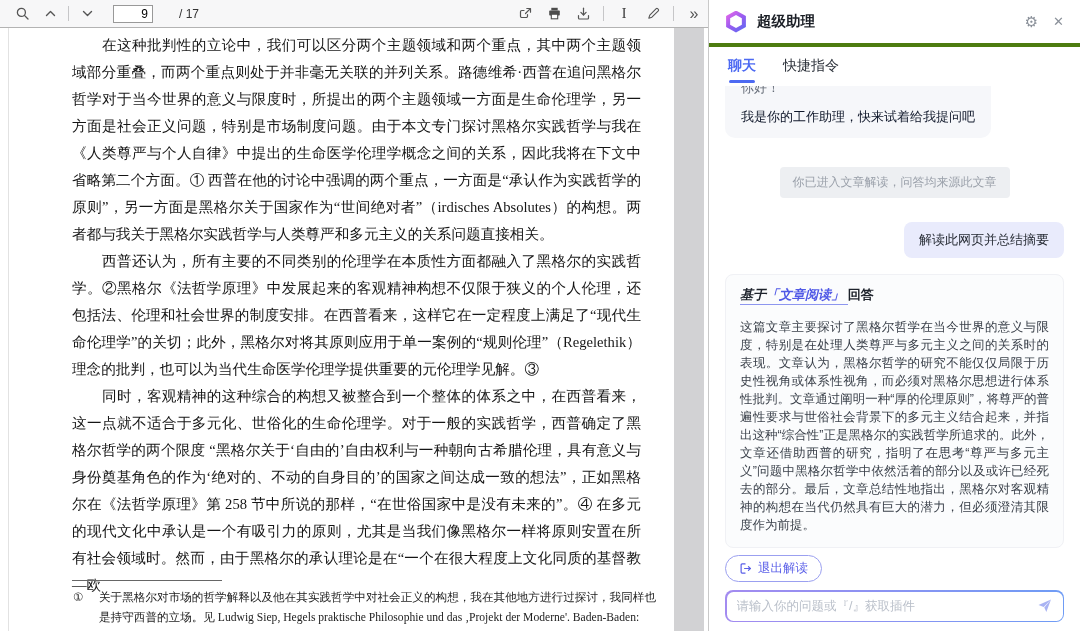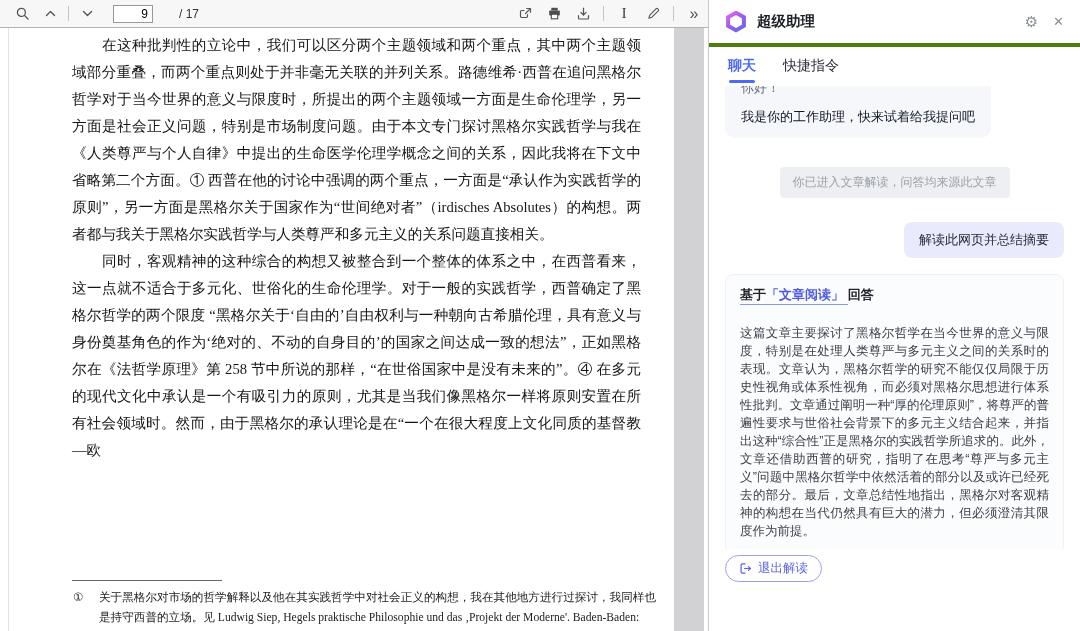--- a/index.html
+++ b/index.html
@@ -71,23 +71,23 @@
   .greet1 { font-size:13px; color:#666d78; margin-bottom:11px; }
   .greet2 { font-size:13px; color:#0f172a; }
   .sys-notice { margin:29px auto 0; width:fit-content; background:#edeff2; color:#9aa0aa;
                 font-size:12px; padding:7px 13px; border-radius:4px; }
   .msg-user { display:flex; justify-content:flex-end; margin-top:24px; }
   .msg-user .bubble { background:#e9ebfc; color:#272c35; font-size:13px;
                       padding:9px 15px; border-radius:8px; }
   .answer-card { margin-top:16px; background:#fbfcfd; border:1px solid #f0f1f5;
                  border-radius:8px; padding:11px 14px 13px; }
   .card-title { font-size:13px; font-weight:700; color:#1d222b; }
-  .title-u { border-bottom:1.5px solid #8d96ef; padding-bottom:1.5px; }
+  .title-u { border-bottom:1.5px solid #8d96ef; padding-bottom:1.5px;font-style:italic; }
   .card-link { color:#5059e6; font-weight:700; }
-  .card-body { margin-top:20px; font-size:12.5px; line-height:18px; color:#3a404a; text-align:justify; }
+  .card-body { margin-top:14px; font-size:12.5px; line-height:18px; color:#3a404a; text-align:justify; }
 
   .panel-bottom { position:absolute; left:0; right:0; bottom:0; height:82px; padding:6px 16px 0; background:#fff; }
   .exit-btn { display:inline-flex; align-items:center; gap:6px; height:27px; padding:0 13px;
               border:1px solid #9ba0f0; border-radius:14px; color:#5a5fe8; font-size:12.5px; background:#fff; }
   .input-wrap { margin-top:8px; height:32px; border-radius:8px; padding:1.5px;
                 background:linear-gradient(90deg,#a38bf0,#6f9cf5); }
   .input-inner { display:flex; align-items:center; height:100%; background:#fff;
                  border-radius:6.5px; padding:0 10px; }
   .input-inner input { flex:1; border:none; outline:none; font-size:12.5px; color:#333;
                        font-family:"Liberation Sans","DejaVu Sans",sans-serif; }
@@ -155,20 +155,21 @@
         </svg>
       </span>
       <span class="tb-divider"></span>
       <span class="tb-btn glyph-btn">»</span>
     </div>
   </div>
 
   <div class="page">
     <div class="doc-text">
       <p>在这种批判性的立论中，我们可以区分两个主题领域和两个重点，其中两个主题领域部分重叠，而两个重点则处于并非毫无关联的并列关系。路德维希·西普在追问黑格尔哲学对于当今世界的意义与限度时，所提出的两个主题领域一方面是生命伦理学，另一方面是社会正义问题，特别是市场制度问题。由于本文专门探讨黑格尔实践哲学与我在《人类尊严与个人自律》中提出的生命医学伦理学概念之间的关系，因此我将在下文中省略第二个方面。① 西普在他的讨论中强调的两个重点，一方面是“承认作为实践哲学的原则”，另一方面是黑格尔关于国家作为“世间绝对者”（irdisches Absolutes）的构想。两者都与我关于黑格尔实践哲学与人类尊严和多元主义的关系问题直接相关。</p>
+      <p>西普还认为，所有主要的不同类别的伦理学在本质性方面都融入了黑格尔的实践哲学。②黑格尔《法哲学原理》中发展起来的客观精神构想不仅限于狭义的个人伦理，还包括法、伦理和社会世界的制度安排。在西普看来，这样它在一定程度上满足了“现代生命伦理学”的关切；此外，黑格尔对将其原则应用于单一案例的“规则伦理”（Regelethik）理念的批判，也可以为当代生命医学伦理学提供重要的元伦理学见解。③</p>
       <p>同时，客观精神的这种综合的构想又被整合到一个整体的体系之中，在西普看来，这一点就不适合于多元化、世俗化的生命伦理学。对于一般的实践哲学，西普确定了黑格尔哲学的两个限度 “黑格尔关于‘自由的’自由权利与一种朝向古希腊伦理，具有意义与身份奠基角色的作为‘绝对的、不动的自身目的’的国家之间达成一致的想法”，正如黑格尔在《法哲学原理》第 258 节中所说的那样，“在世俗国家中是没有未来的”。④ 在多元的现代文化中承认是一个有吸引力的原则，尤其是当我们像黑格尔一样将原则安置在所有社会领域时。然而，由于黑格尔的承认理论是在“一个在很大程度上文化同质的基督教—欧</p>
     </div>
     <div class="fn-rule"></div>
     <div class="footnotes">
       <div class="footnote">
         <span class="fn-marker">①</span>
         <span>关于黑格尔对市场的哲学解释以及他在其实践哲学中对社会正义的构想，我在其他地方进行过探讨，我同样也是持守西普的立场。见 Ludwig Siep, Hegels praktische Philosophie und das ‚Projekt der Moderne'. Baden-Baden:</span>
       </div>
       <div class="fn-cont">Nomos 2011; Ludwig Siep, Freiheit und Natur in Hegels praktischer Philosophie.</div>
     </div>
@@ -219,14 +220,23 @@
 
   <div class="panel-bottom">
     <button class="exit-btn">
       <svg class="icon" width="13" height="13" viewBox="0 0 13.5 13.5" fill="none" stroke="#5a5fe8" stroke-width="1.25" stroke-linecap="round" stroke-linejoin="round">
         <path d="M6.3 2 H3.2 a1 1 0 0 0 -1 1 v7.5 a1 1 0 0 0 1 1 h3.1"></path>
         <line x1="5.8" y1="6.75" x2="11.8" y2="6.75"></line>
         <polyline points="9.8,4.8 11.8,6.75 9.8,8.7"></polyline>
       </svg>
       <span>退出解读</span>
     </button>
+    <div class="input-wrap">
+      <div class="input-inner">
+        <input type="text" placeholder="请输入你的问题或『/』获取插件" style="">
+        <svg class="icon" width="16" height="16" viewBox="0 0 16 16">
+          <polygon points="14,1.5 1.5,6.9 6.7,8.9" fill="#a9b3f3"></polygon>
+          <polygon points="14,1.5 7.3,9.4 9.3,14" fill="#a9b3f3"></polygon>
+        </svg>
+      </div>
+    </div>
   </div>
 </div>
 
 </body></html>

